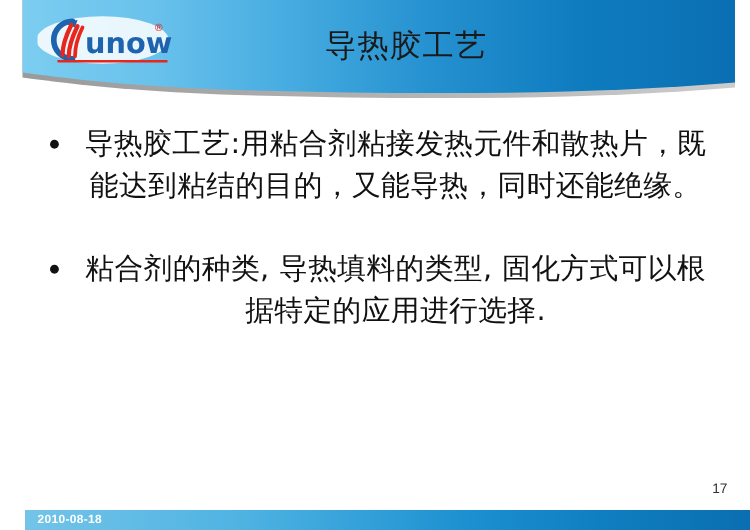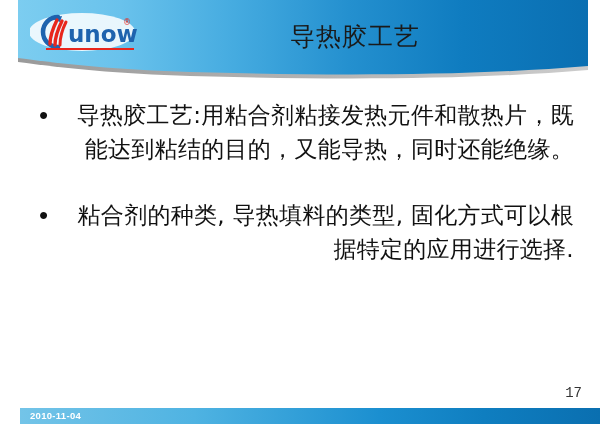--- a/index.html
+++ b/index.html
@@ -62,23 +62,23 @@
   #logo-nb { width: 56px; }
   #logo-nb svg { display:block; }
 
   
   #logo-green { width: 70px; }
   #logo-green svg { display:block; }
 
   
   #page-title {
     position: absolute;
-    left: 290px;
+    left: 260px;
     top: 22px;
-    font-family: Liberation Serif, serif;
+    font-family: Liberation Sans, sans-serif;
     font-size: 25px;
     line-height: 30px;
     color: #1a1a1a;
     letter-spacing: 1px;
     white-space: nowrap;
     z-index: 6;
   }
 
   
   #body-content {
@@ -101,31 +101,31 @@
     text-align: left;
     padding-left: 5px;
   }
   .bullet-text {
     flex: 1 1 auto;
     font-family: "DejaVu Sans", "Liberation Sans", sans-serif;
     font-size: 23px;
     line-height: 34px;
     color: #111111;
     letter-spacing: 0.3px;
-    text-align: right;
+    text-align: center;
   }
 
   
   #page-number {
     position: absolute;
     right: 18px;
     top: 385px;
-    font-size: 14px;
+    font-size: 11px;
     color: #333333;
-    font-family: Liberation Mono, monospace;
+    font-family: Liberation Sans, sans-serif;
   }
   #footer-bar {
     position: absolute;
     left: 20px;
     top: 408px;
     width: 580px;
     height: 16px;
     background: linear-gradient(to right, #73c4e8 0%, #4fb3e2 30%, #1b8fd0 62%, #0f7ec0 80%, #0a6fb0 100%);
   }
   #footer-date {
@@ -205,16 +205,16 @@
     <div class="bullet-item">
       <span class="bullet-marker">•</span>
       <span class="bullet-text">粘合剂的种类, 导热填料的类型, 固化方式可以根据特定的应用进行选择.</span>
     </div>
 
   </div>
 
   <div id="page-number">17</div>
 
   <div id="footer-bar">
-    <span id="footer-date">2010-11-04</span>
+    <span id="footer-date">2010-08-18</span>
   </div>
 
 </div>
 
 </body></html>

